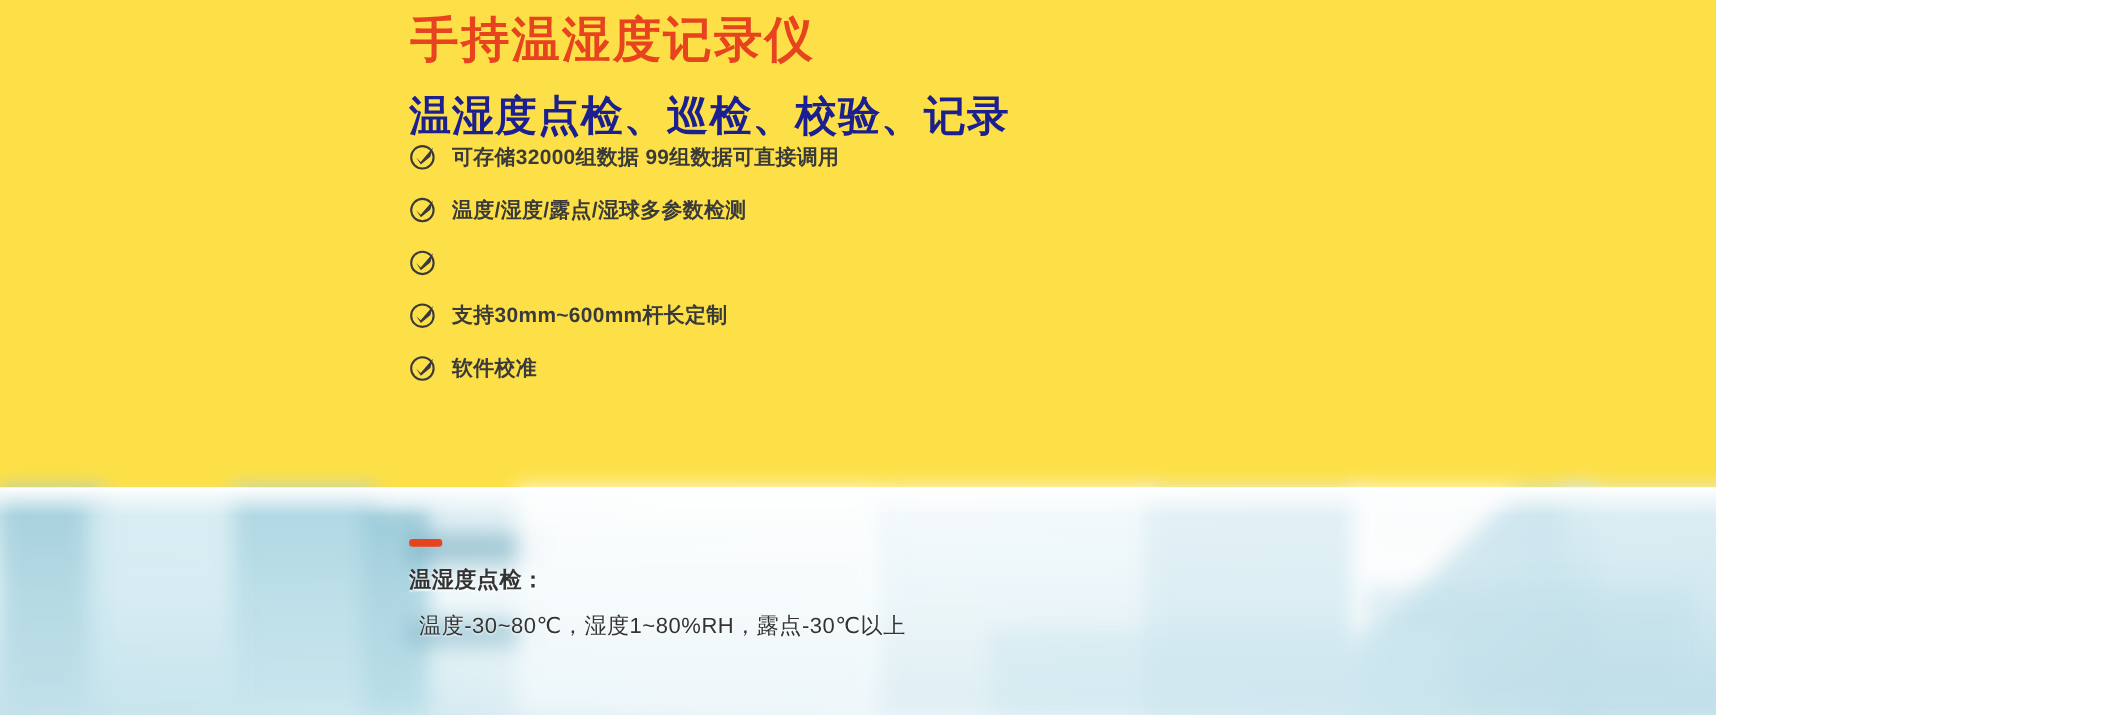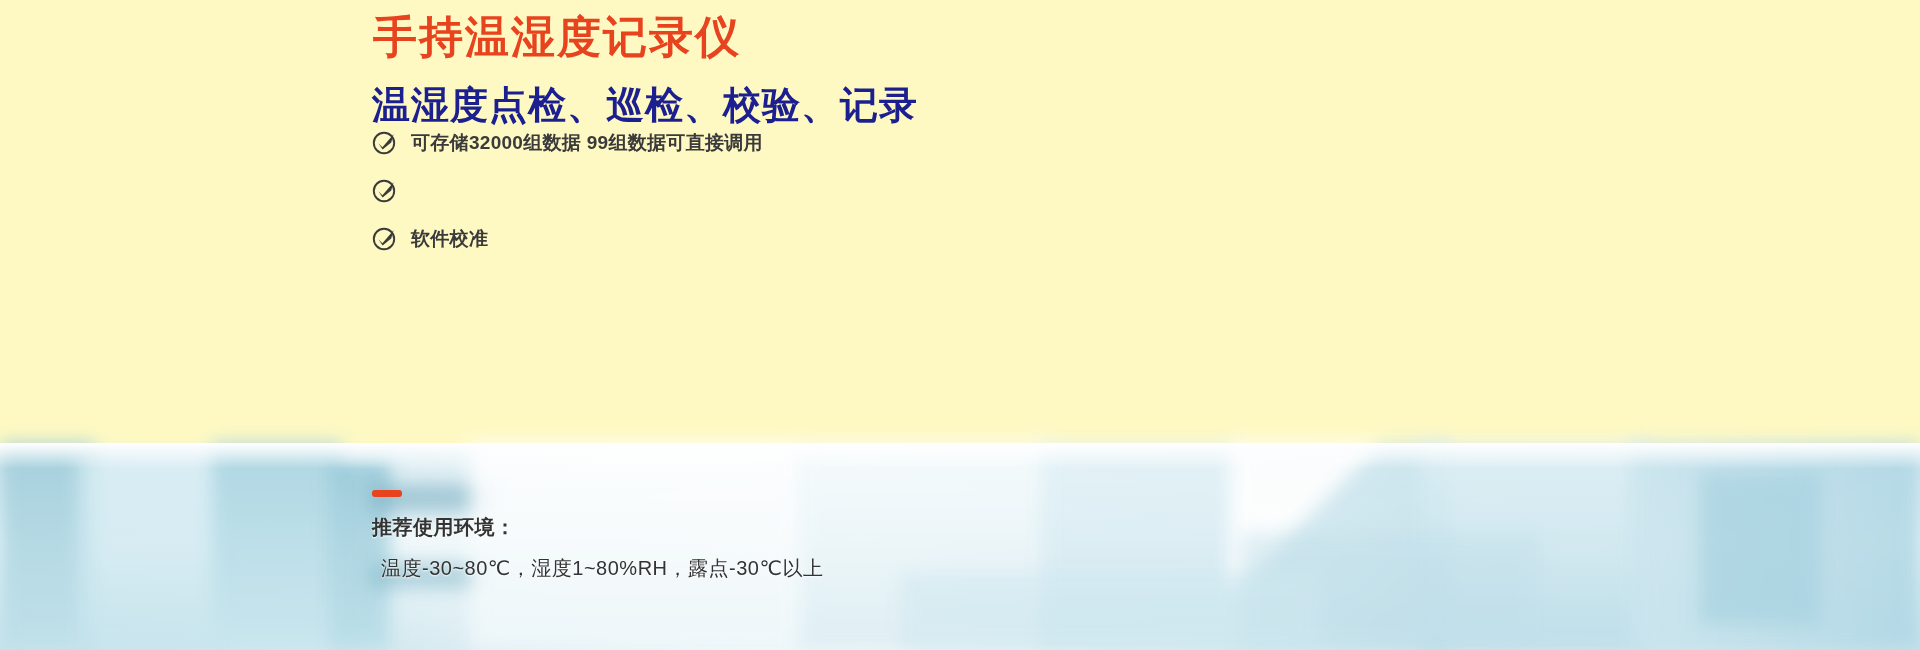--- a/index.html
+++ b/index.html
@@ -4,24 +4,24 @@
 <style>
   * { box-sizing: border-box; margin: 0; padding: 0; }
   html, body { width: 1920px; height: 650px; }
   body {
     font-family: "Liberation Sans", "DejaVu Sans", sans-serif;
     background: #ffffff;
     overflow: hidden;
   }
   .banner {
     position: relative;
-    width: 1920px;
+    width: 1560px;
     height: 650px;
     overflow: hidden;
-    background: #fef9c3;
+    background: #fde047;
   }
 
   
   .bottom-band {
     position: absolute;
     left: 0; top: 443px;
     width: 1920px; height: 207px;
     background:
       linear-gradient(to right,
         rgba(255,255,255,0.0) 0%,
@@ -154,46 +154,64 @@
       <div class="feature">
         <span class="check-icon">
           <svg width="25" height="25" viewBox="0 0 25 25">
             <circle cx="12" cy="13" r="10.2" fill="none" stroke="#3a3a3a" stroke-width="1.9"></circle>
             <path d="M6.4 13.2 L10.4 17.2 L21.6 4.2 L19.2 12.6 L10.6 19.6 Z" fill="#3a3a3a"></path>
           </svg>
         </span>
         <span class="feature-text">可存储32000组数据  99组数据可直接调用</span>
       </div>
 
-
-      <div class="feature">
-        <span class="check-icon">
-          <svg width="25" height="25" viewBox="0 0 25 25">
-            <circle cx="12" cy="13" r="10.2" fill="none" stroke="#3a3a3a" stroke-width="1.9"></circle>
-            <path d="M6.4 13.2 L10.4 17.2 L21.6 4.2 L19.2 12.6 L10.6 19.6 Z" fill="#3a3a3a"></path>
-          </svg>
-        </span>
-      </div>
-
+      <div class="feature">
+        <span class="check-icon">
+          <svg width="25" height="25" viewBox="0 0 25 25">
+            <circle cx="12" cy="13" r="10.2" fill="none" stroke="#3a3a3a" stroke-width="1.9"></circle>
+            <path d="M6.4 13.2 L10.4 17.2 L21.6 4.2 L19.2 12.6 L10.6 19.6 Z" fill="#3a3a3a"></path>
+          </svg>
+        </span>
+        <span class="feature-text">温度/湿度/露点/湿球多参数检测</span>
+      </div>
+
+      <div class="feature">
+        <span class="check-icon">
+          <svg width="25" height="25" viewBox="0 0 25 25">
+            <circle cx="12" cy="13" r="10.2" fill="none" stroke="#3a3a3a" stroke-width="1.9"></circle>
+            <path d="M6.4 13.2 L10.4 17.2 L21.6 4.2 L19.2 12.6 L10.6 19.6 Z" fill="#3a3a3a"></path>
+          </svg>
+        </span>
+      </div>
+
+      <div class="feature">
+        <span class="check-icon">
+          <svg width="25" height="25" viewBox="0 0 25 25">
+            <circle cx="12" cy="13" r="10.2" fill="none" stroke="#3a3a3a" stroke-width="1.9"></circle>
+            <path d="M6.4 13.2 L10.4 17.2 L21.6 4.2 L19.2 12.6 L10.6 19.6 Z" fill="#3a3a3a"></path>
+          </svg>
+        </span>
+        <span class="feature-text">支持30mm~600mm杆长定制</span>
+      </div>
 
       <div class="feature">
         <span class="check-icon">
           <svg width="25" height="25" viewBox="0 0 25 25">
             <circle cx="12" cy="13" r="10.2" fill="none" stroke="#3a3a3a" stroke-width="1.9"></circle>
             <path d="M6.4 13.2 L10.4 17.2 L21.6 4.2 L19.2 12.6 L10.6 19.6 Z" fill="#3a3a3a"></path>
           </svg>
         </span>
         <span class="feature-text">软件校准</span>
       </div>
 
     </div>
 
     <div class="env-block">
       <div class="env-dash"></div>
-      <div class="env-title">推荐使用环境：</div>
+      <div class="env-title">温湿度点检：</div>
       <div class="env-line">温度-30~80℃，湿度1~80%RH，露点-30℃以上</div>
     </div>
 
   </div>
 
   <div class="product-area">
 
     <div class="probe-detached">
       
       

